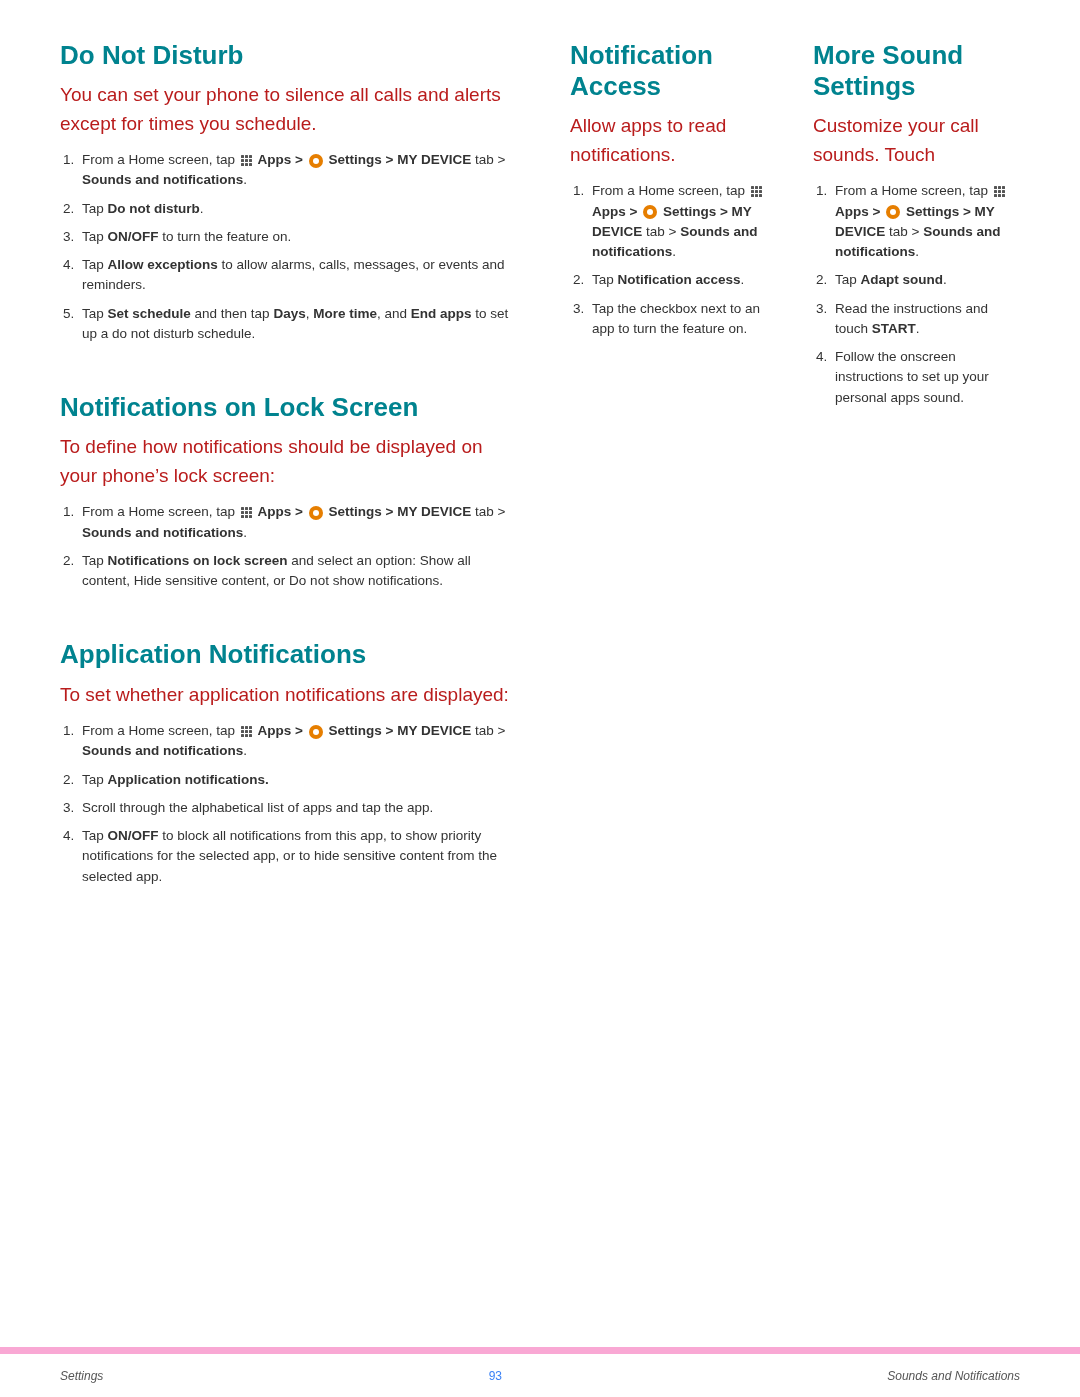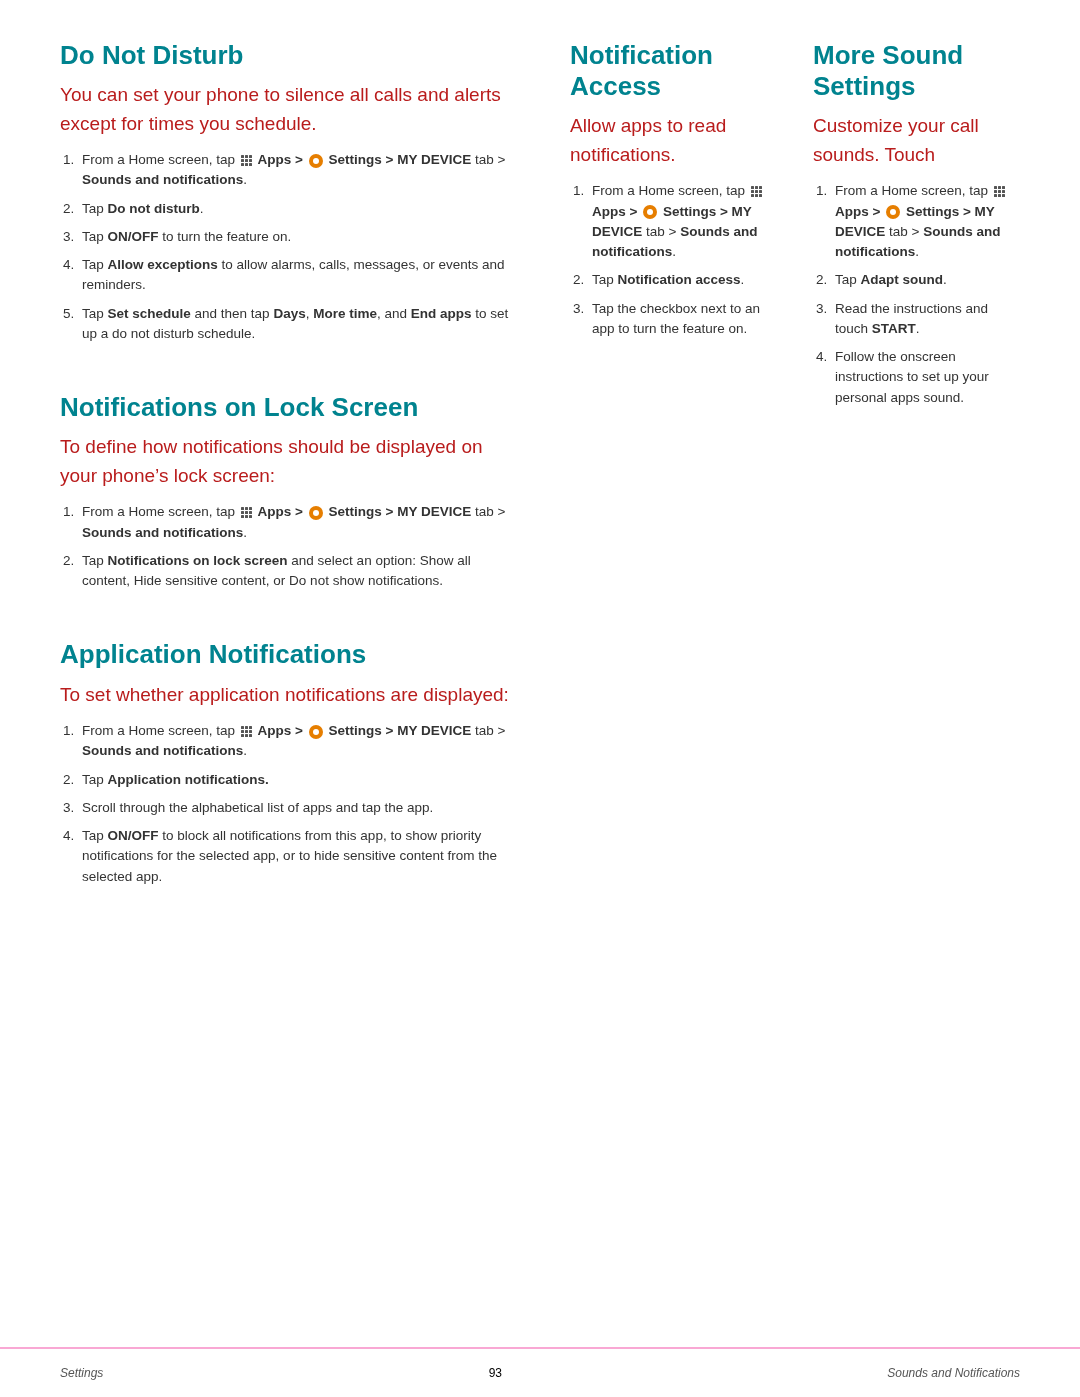--- a/index.html
+++ b/index.html
@@ -112,32 +112,32 @@
     .footer {
       position: absolute;
       bottom: 0;
       left: 0;
       right: 0;
       height: 50px;
       display: flex;
       align-items: center;
       justify-content: space-between;
       padding: 0 60px;
-      border-top: 2px solid #f9a8d4;
+      border-top: 7px solid #f9a8d4;
     }
 
     .footer-left {
       font-size: 12px;
       color: #555;
       font-style: italic;
     }
 
     .footer-center {
       font-size: 12px;
-      color: #000000;
+      color: #3b82f6;
     }
 
     .footer-right {
       font-size: 12px;
       color: #555;
       font-style: italic;
     }
 
     section {
       margin-bottom: 4px;

